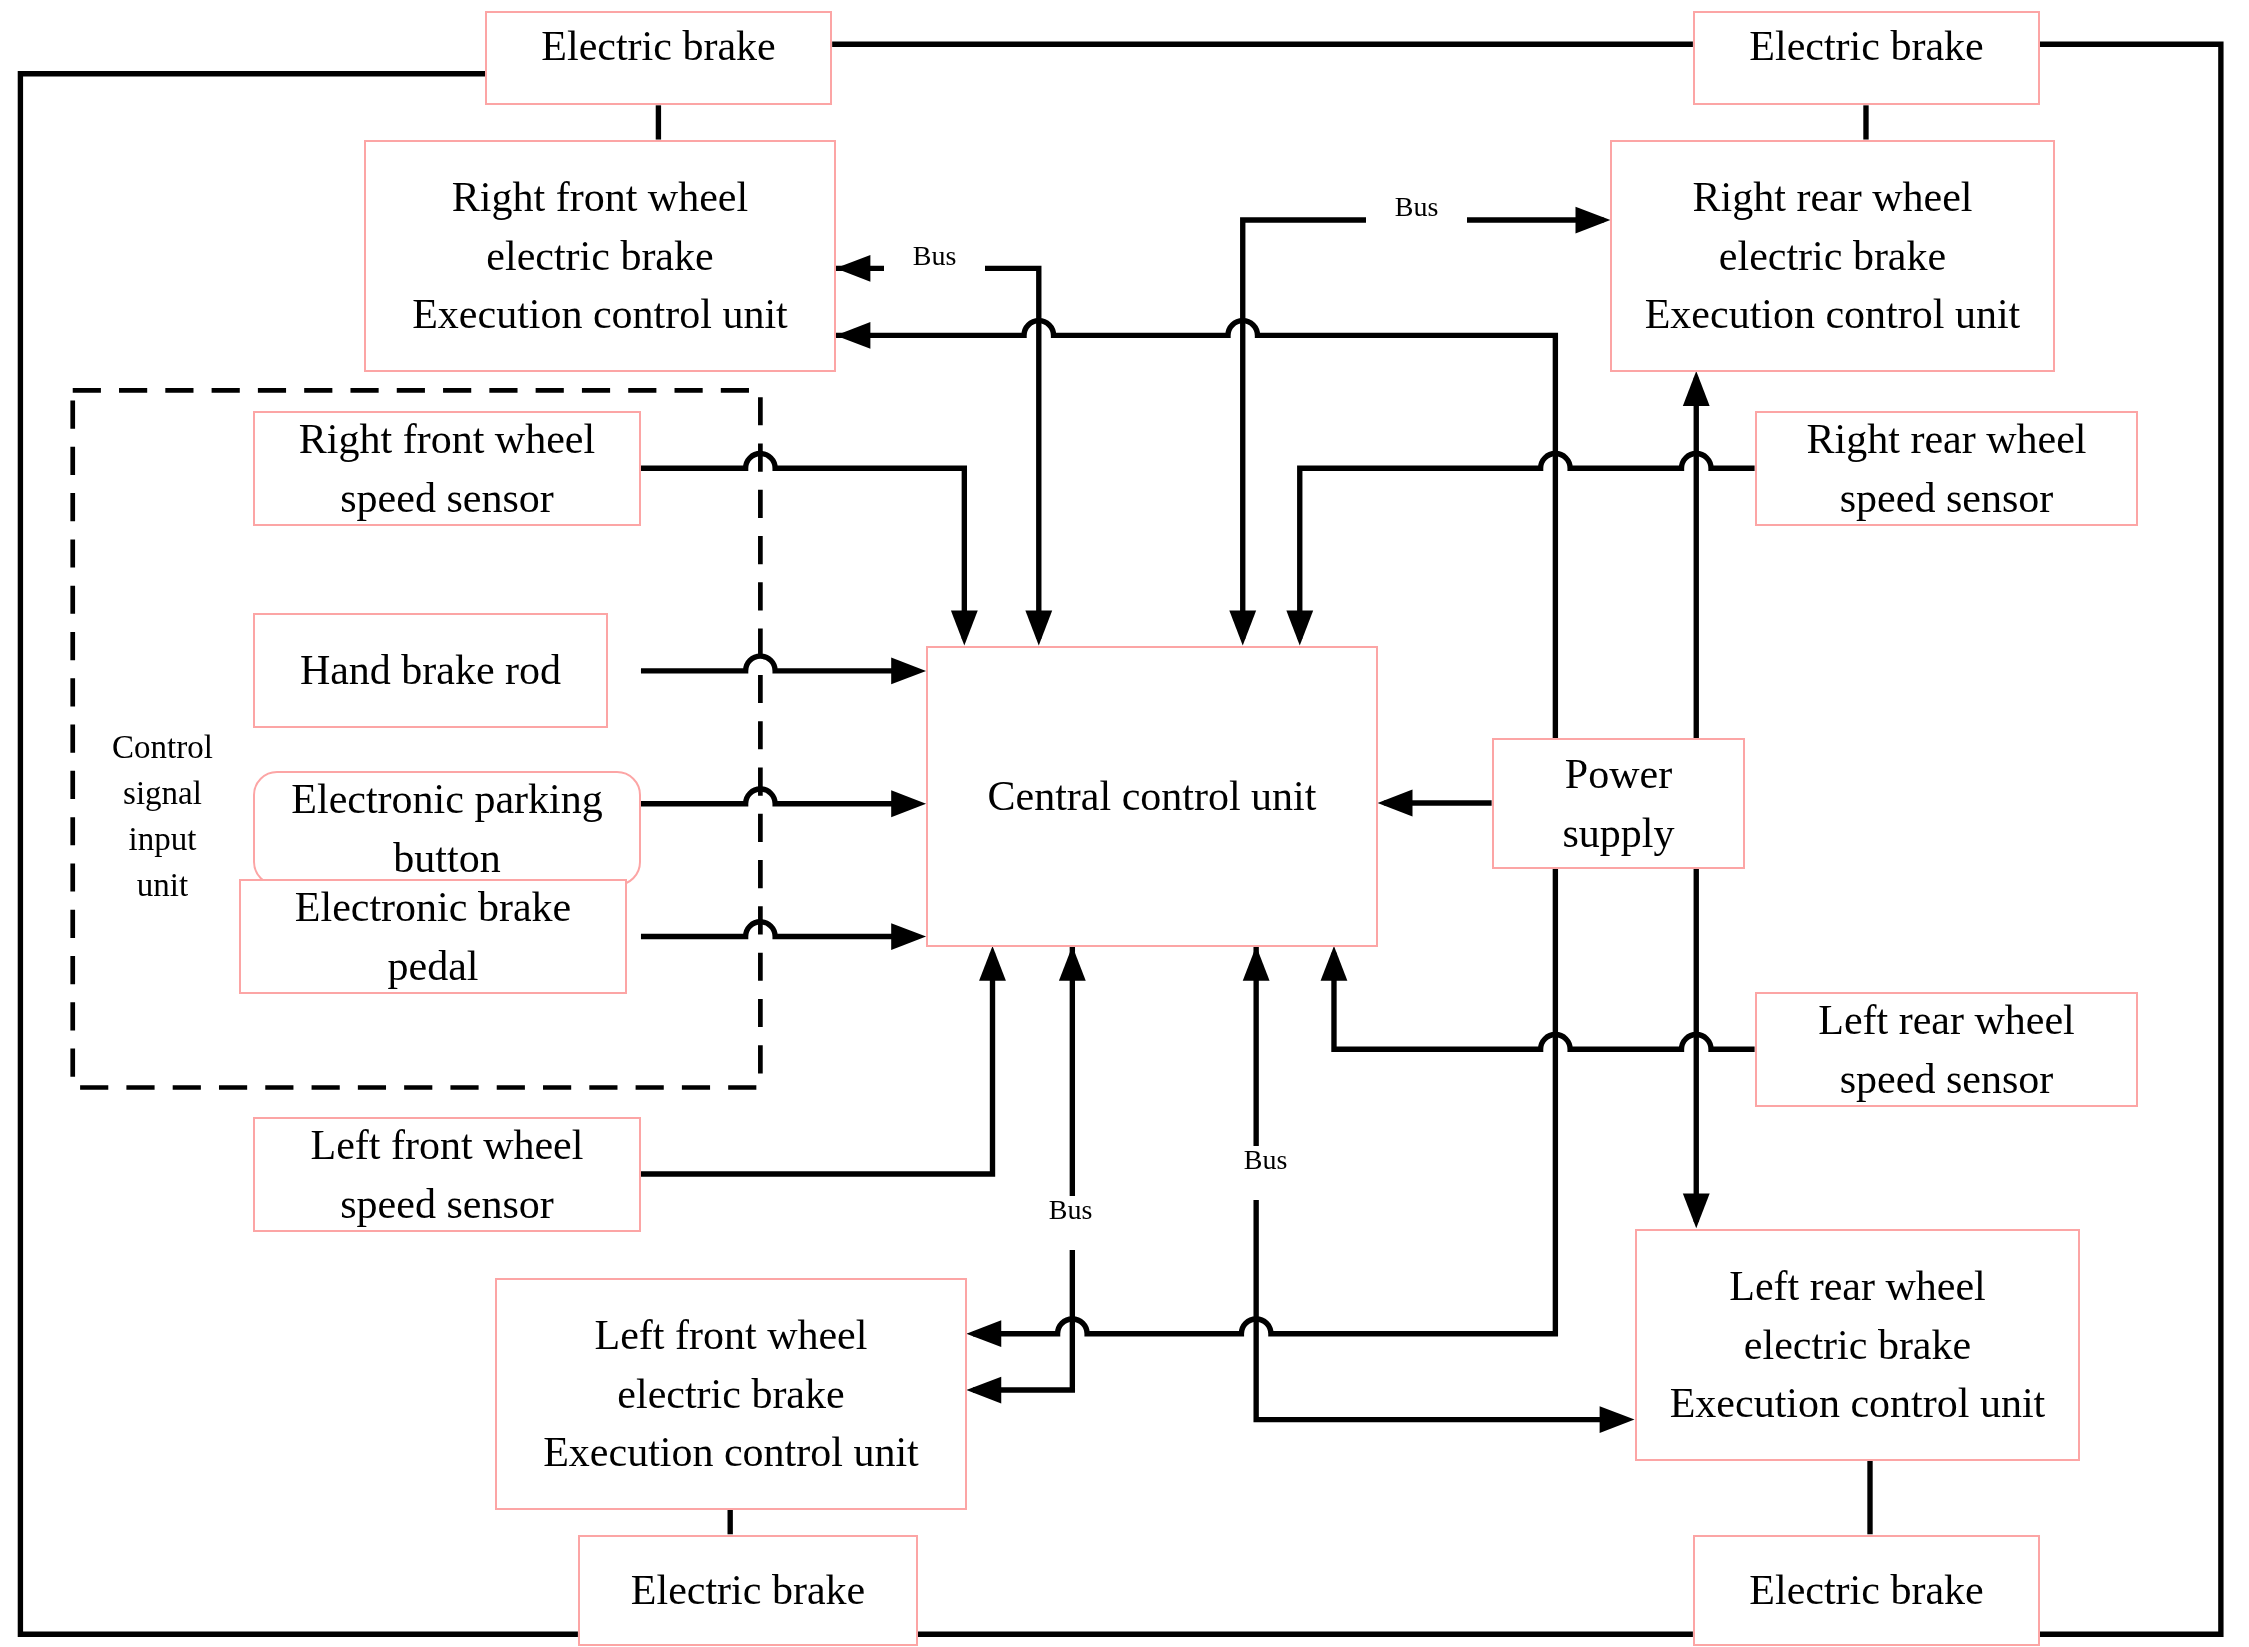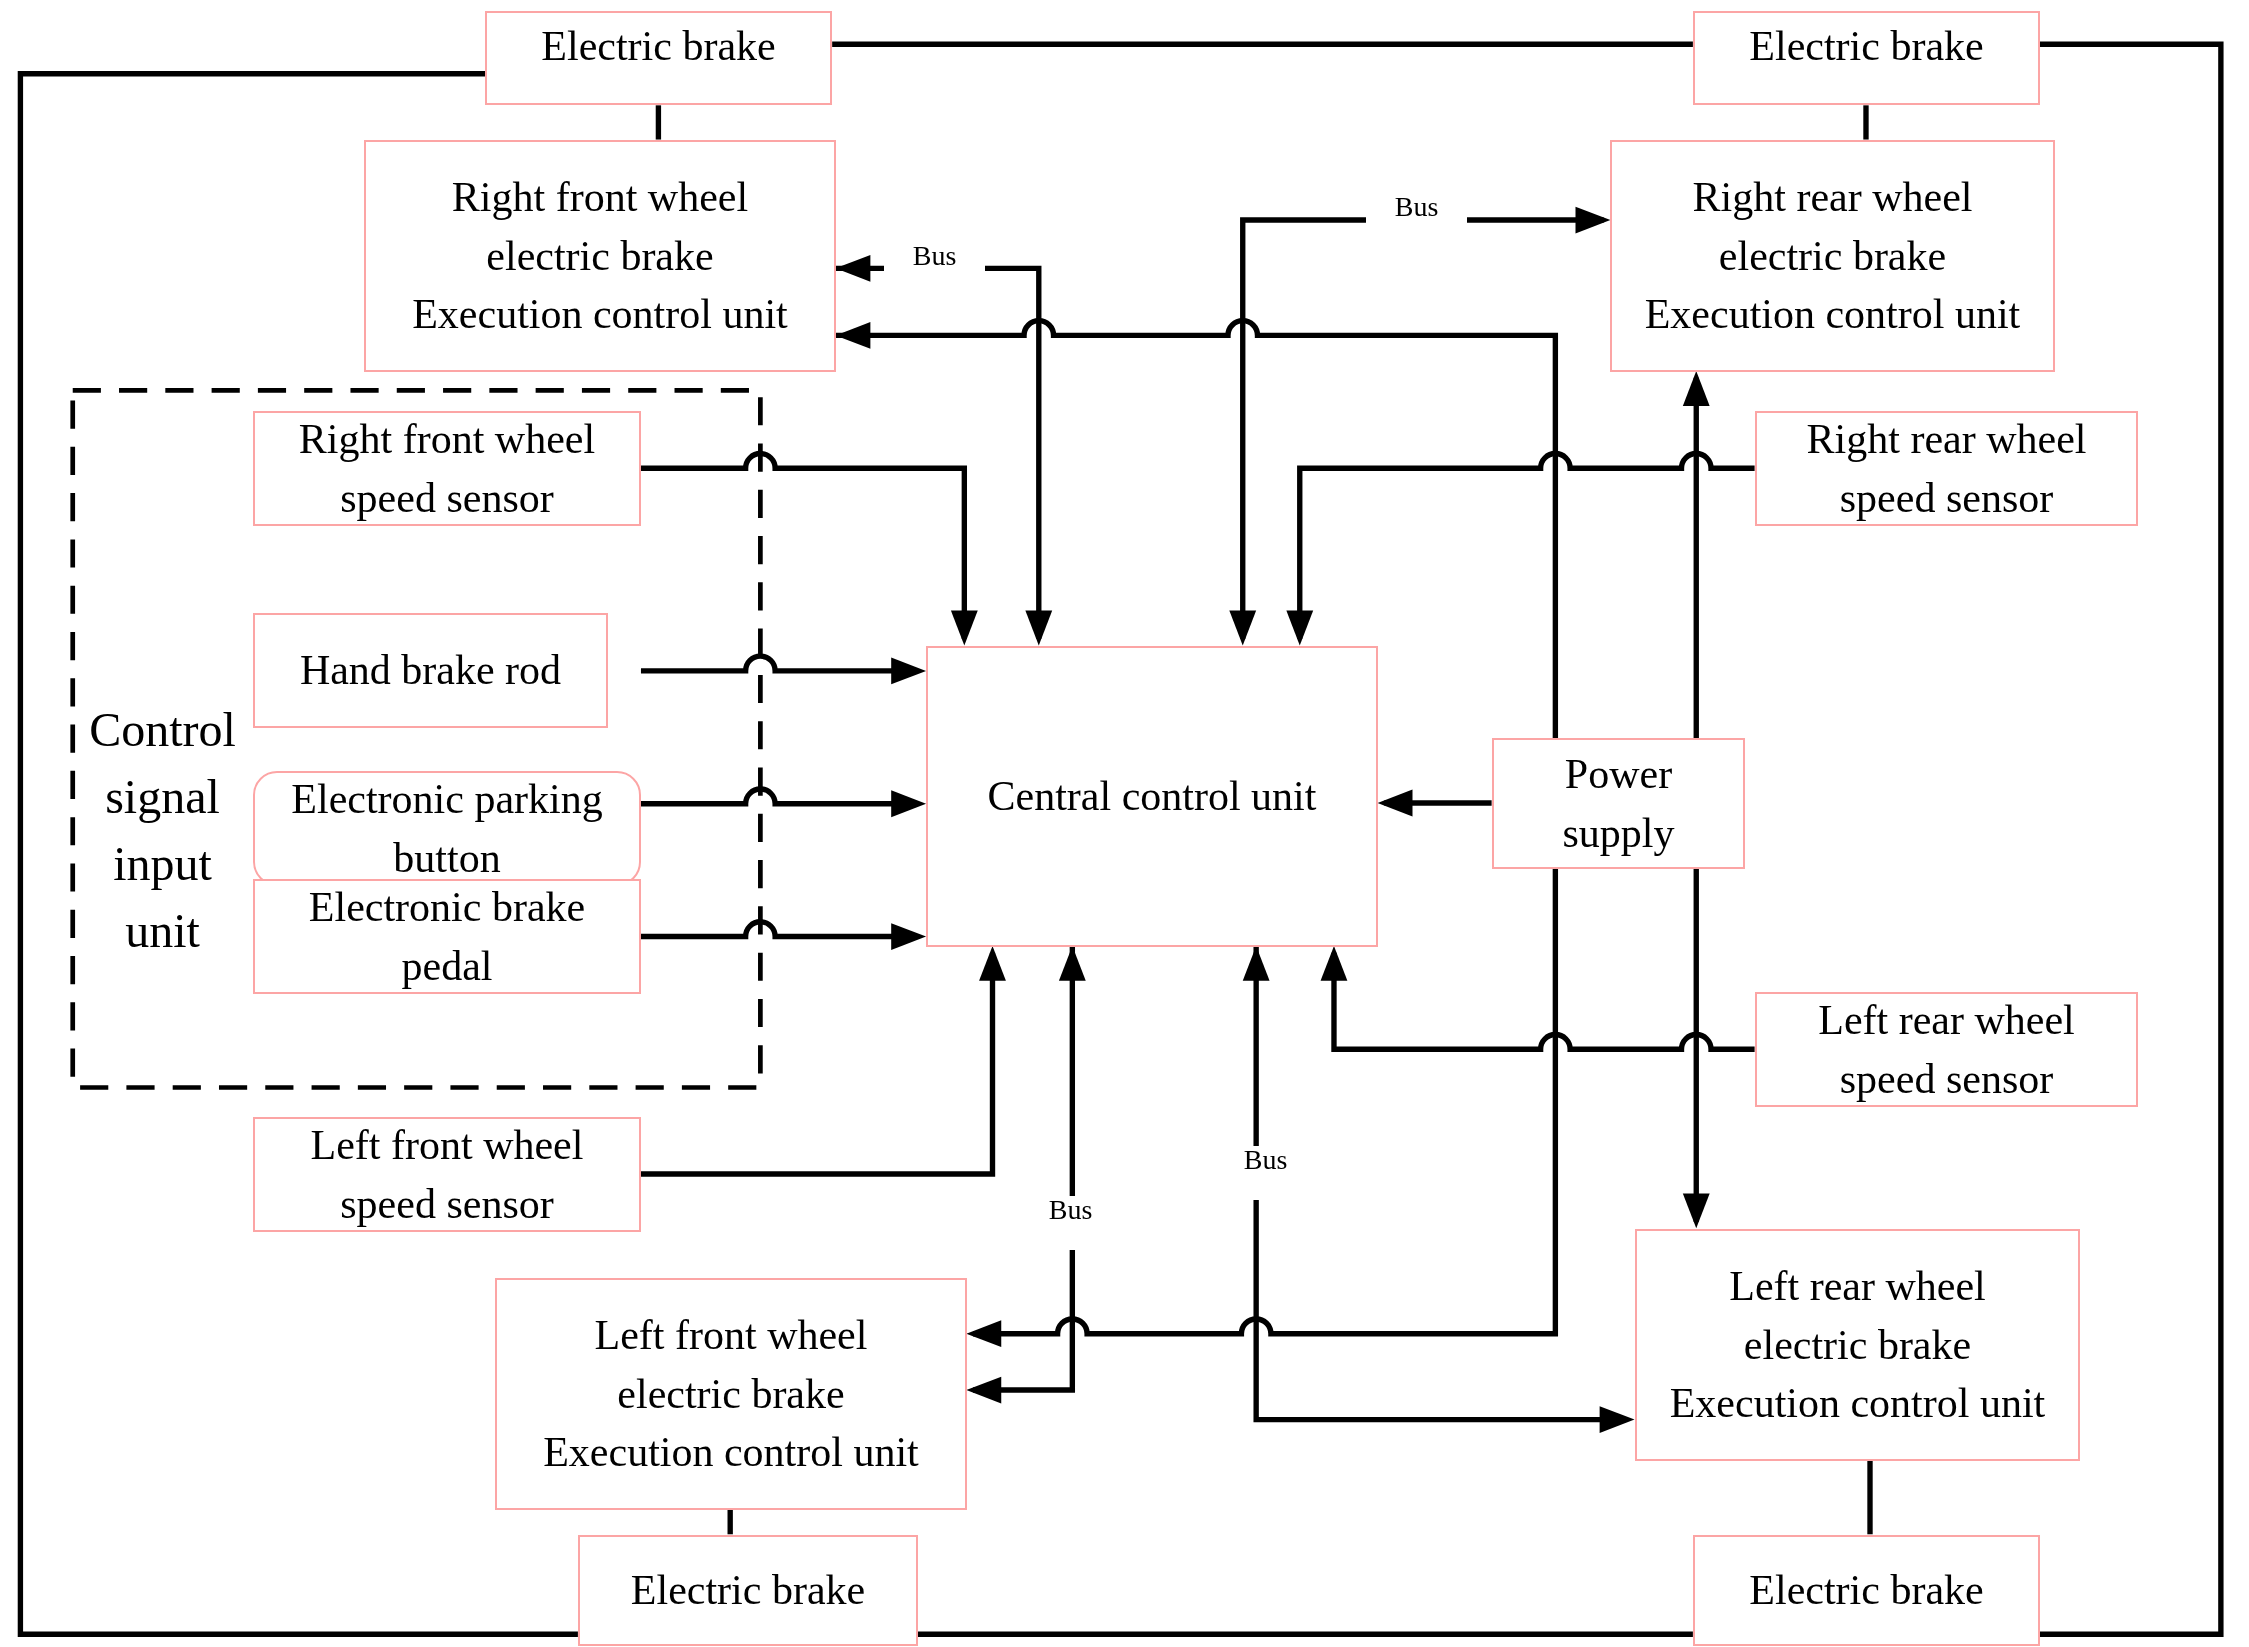--- a/index.html
+++ b/index.html
@@ -27,24 +27,23 @@
     line-height: 1.40;
   }
   .box.top-text { justify-content: flex-start; padding-top: 4px; }
   .plain-label {
     position: absolute;
     box-sizing: border-box;
     display: flex;
     flex-direction: column;
     justify-content: center;
     align-items: center;
-    font-size: 48px;
+    font-size: 33px;
     line-height: 1.40;
     background: transparent;
-    margin-top: 14px;
   }
   .bus-label {
     position: absolute;
     display: flex;
     justify-content: center;
     align-items: flex-start;
     background: #ffffff;
     font-size: 28px;
     line-height: 1;
   }
@@ -149,21 +148,21 @@
 
   <div class="box" style="left:253px; top:613px; width:355px; height:115px;">
     <div class="ln">Hand brake rod</div>
   </div>
 
   <div class="box" style="left:253px; top:771px; width:388px; height:115px;border-radius:24px;">
     <div class="ln">Electronic parking</div>
     <div class="ln">button</div>
   </div>
 
-  <div class="box" style="left:253px; top:879px; width:388px; height:115px;text-align:right;">
+  <div class="box" style="left:239px; top:879px; width:388px; height:115px;text-align:right;">
     <div class="ln">Electronic brake</div>
     <div class="ln">pedal</div>
   </div>
 
   <div class="box" style="left:1492px; top:738px; width:253px; height:131px;">
     <div class="ln">Power</div>
     <div class="ln">supply</div>
   </div>
 
   <div class="box" style="left:926px; top:646px; width:452px; height:301px;">

